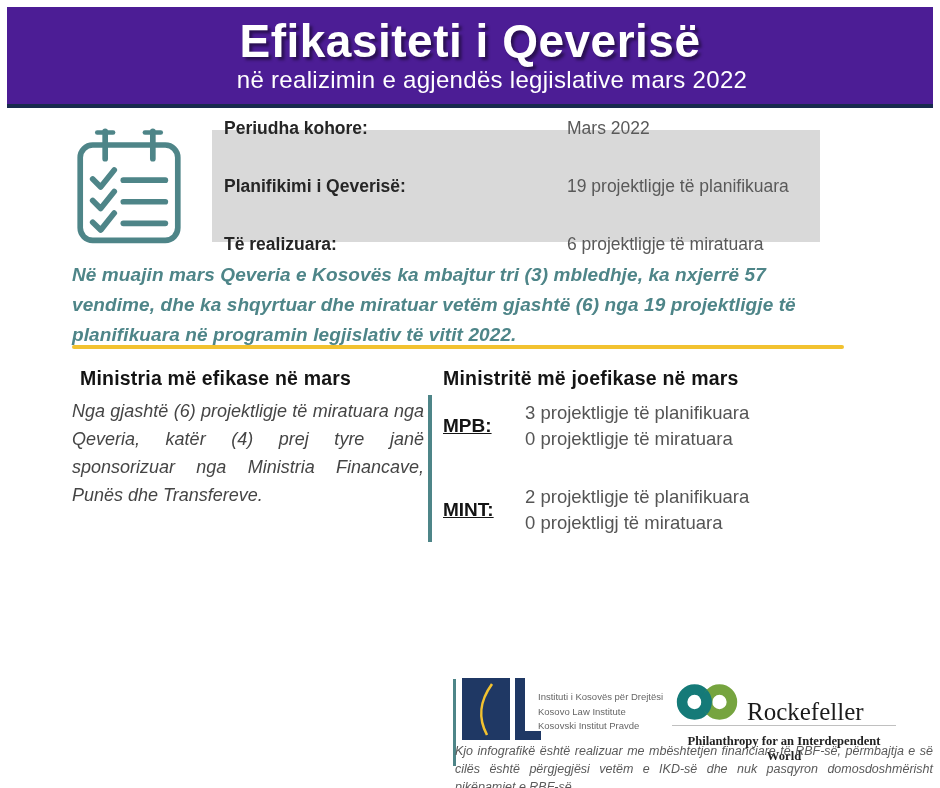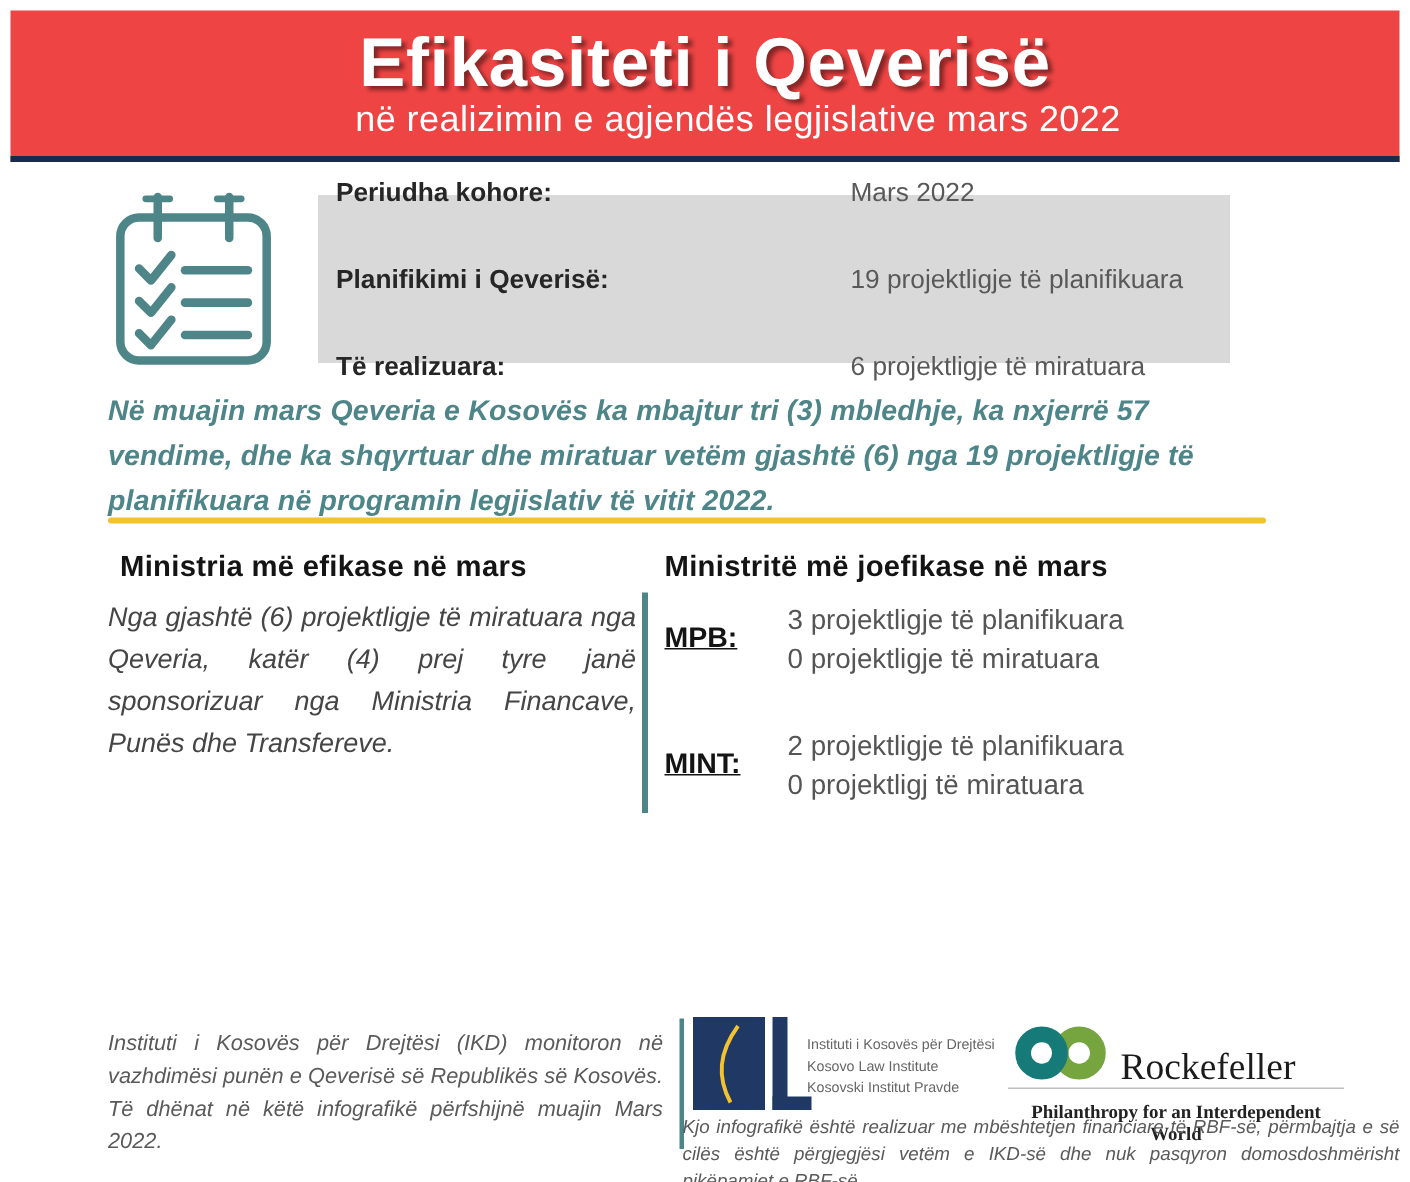--- a/index.html
+++ b/index.html
@@ -1,20 +1,20 @@
 <!DOCTYPE html>
 <html><head>
 <meta charset="utf-8">
 <style>
   html,body{margin:0;padding:0;background:#fff;}
   .canvas{position:relative;width:940px;height:788px;background:#ffffff;overflow:hidden;
           font-family:"Liberation Sans",sans-serif;color:#222;}
 
   
-  .header{position:absolute;left:7px;top:7px;width:926px;height:97px;background:#ef4444;
+  .header{position:absolute;left:7px;top:7px;width:926px;height:97px;background:#4c1d95;
           border-bottom:4px solid #182a4e;text-align:center;}
   .header-title{margin-top:9px;font-size:46px;font-weight:800;color:#ffffff;letter-spacing:.5px;
           text-shadow:3px 3px 3px rgba(0,0,0,.45);line-height:1.1;}
   .header-subtitle{font-size:24px;color:#ffffff;letter-spacing:.3px;margin-top:-1px;padding-left:44px;}
 
   
   .cal-icon{position:absolute;left:72px;top:128px;}
 
   
   .summary-box{position:absolute;left:212px;top:130px;width:608px;height:112px;background:#d9d9d9;
@@ -115,21 +115,20 @@
   </div>
 
   <div class="ministry-row r2">
     <div class="ministry-abbr">MINT:</div>
     <div class="ministry-lines">
       <div>2 projektligje të planifikuara</div>
       <div>0 projektligj të miratuara</div>
     </div>
   </div>
 
-  <div class="about-text">Instituti i Kosovës për Drejtësi (IKD) monitoron në vazhdimësi punën e Qeverisë së Republikës së Kosovës. Të dhënat në këtë infografikë përfshijnë muajin Mars 2022.</div>
   <div class="footer-vrule"></div>
 
   <div class="ikd-logo">
     <div class="ikd-block">
       <svg width="48" height="62" viewBox="0 0 48 62" style="position:absolute;left:0;top:0;">
         <path d="M30 6 C 17 24, 16 40, 25 57" stroke="#f2c230" stroke-width="2.6" fill="none"></path>
       </svg>
     </div>
     <div class="ikd-l-stem">
       <div class="ikd-l-foot"></div>

